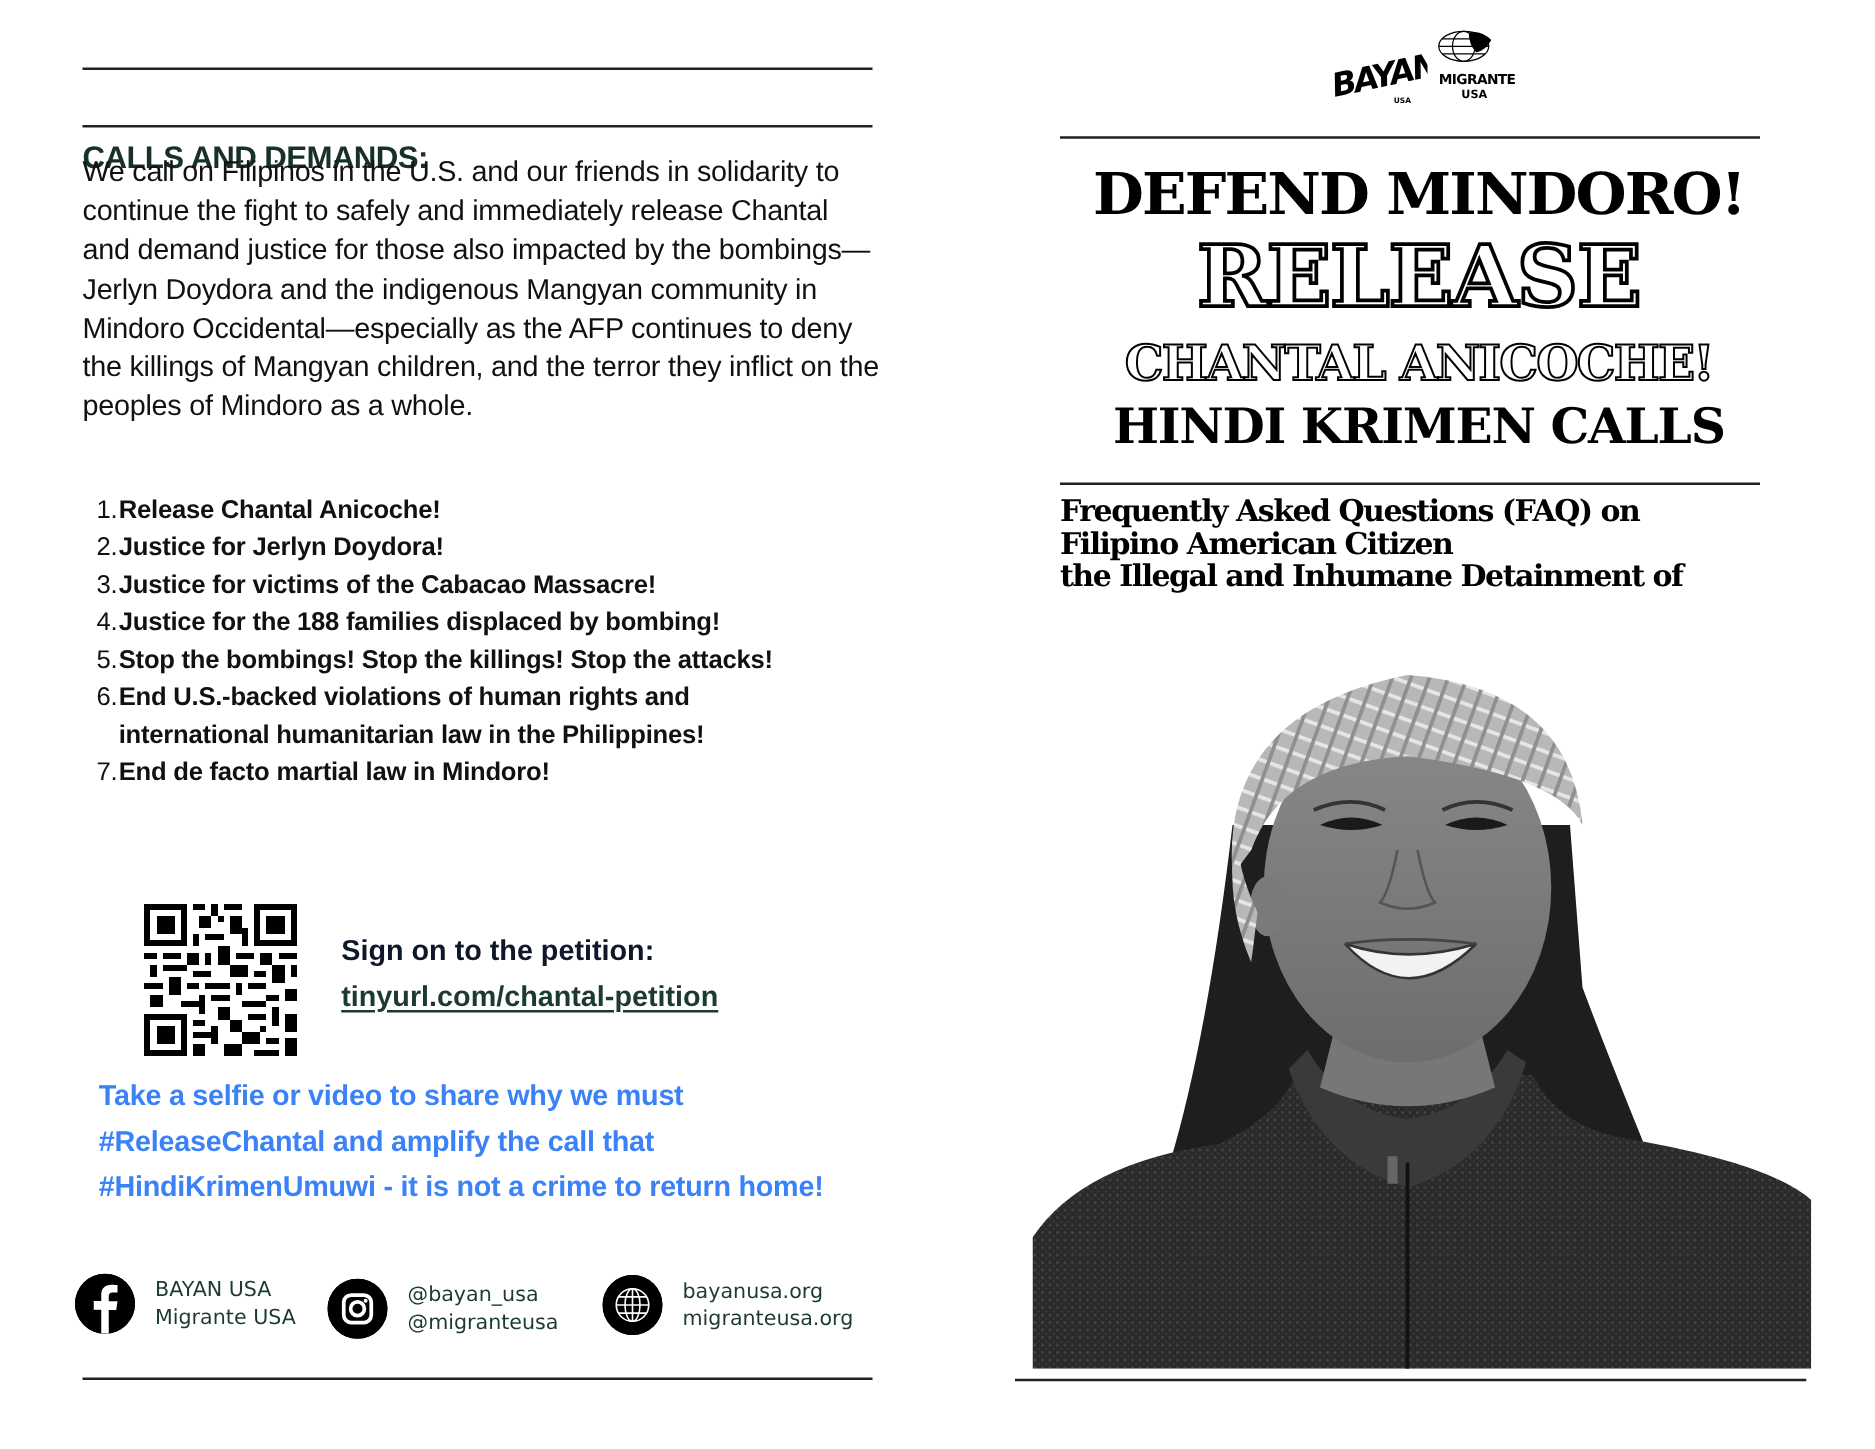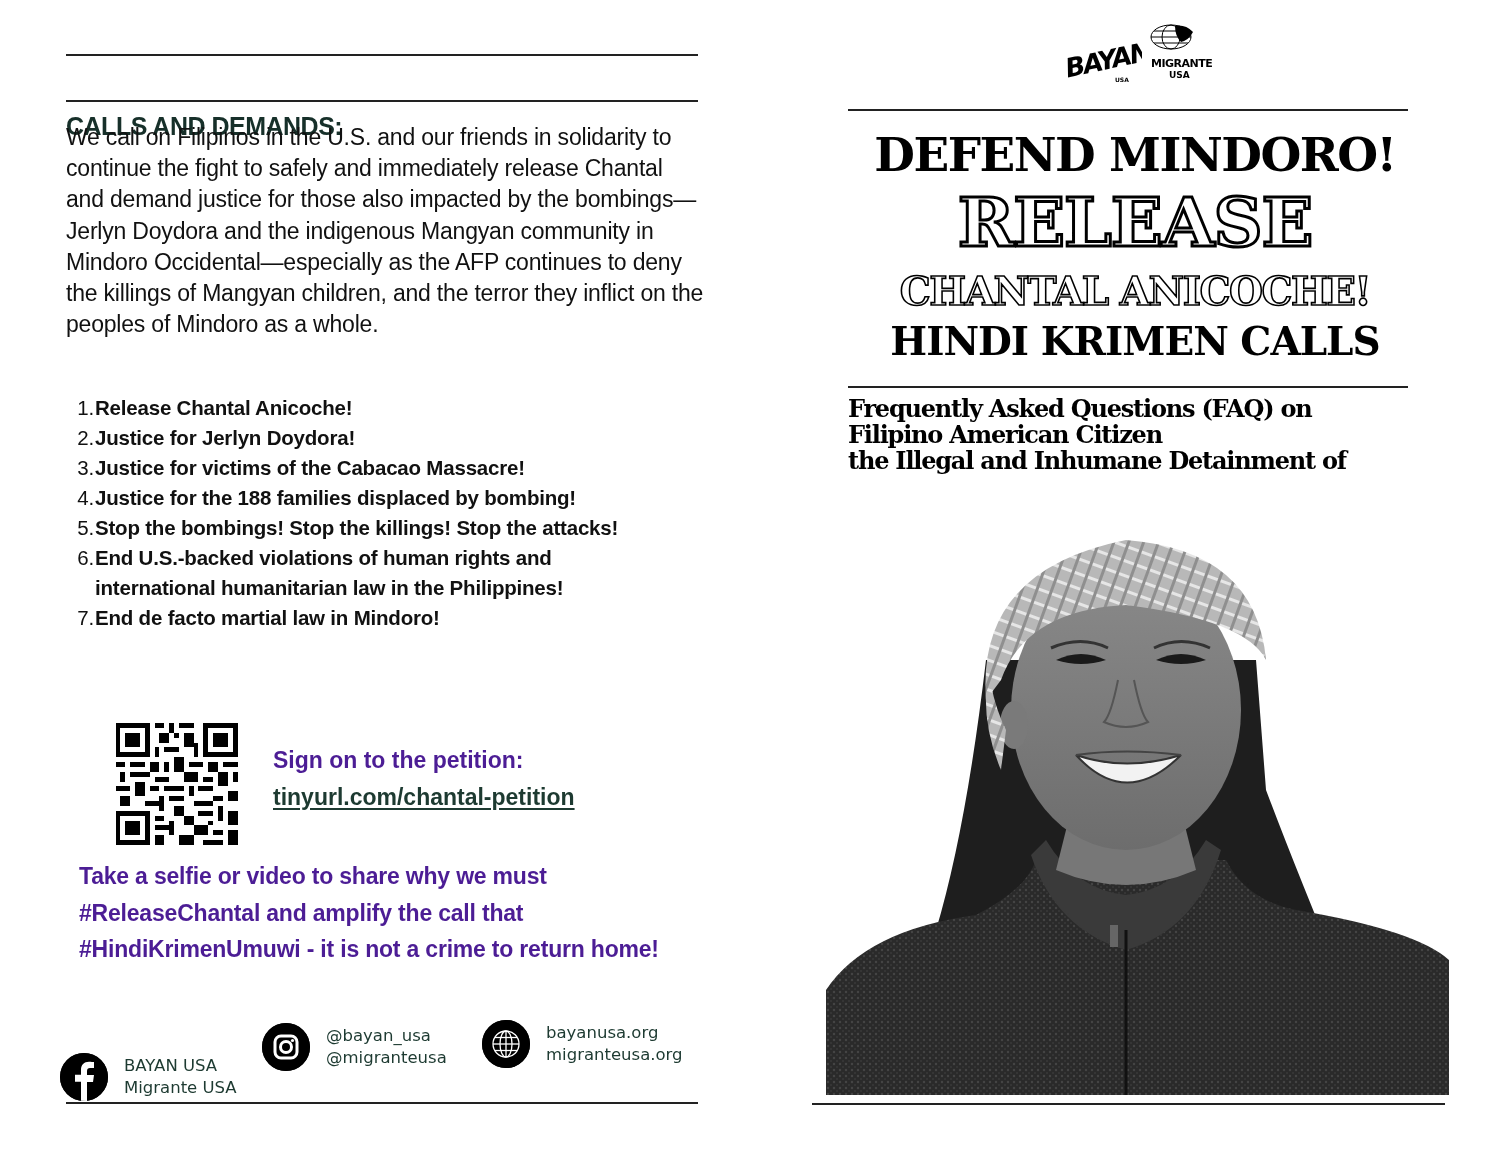--- a/index.html
+++ b/index.html
@@ -11,25 +11,25 @@
   
   .section-title { left: 66px; top: 64px; font-size: 25px; font-weight: 700;
                    color: #17302a; letter-spacing: -0.5px; margin-top: 48px; }
   .intro { left: 66px; top: 122px; width: 640px; font-size: 23px; line-height: 31.2px;
            color: #111; letter-spacing: -0.2px; }
   .demands { left: 66px; top: 393px; width: 640px; margin: 0; padding: 0; list-style: none; }
   .demands li { display: flex; font-size: 20.5px; line-height: 30px; font-weight: 700; color: #111;
                 letter-spacing: -0.2px; }
   .demands .num { width: 28px; flex: 0 0 28px; font-weight: 400; text-align: right; padding-right: 1px; }
   .qr { left: 115px; top: 723px; width: 123px; height: 122px; }
-  .petition-label { left: 273px; top: 747px; font-size: 23px; font-weight: 700; color: #4c1d95; }
+  .petition-label { left: 273px; top: 747px; font-size: 23px; font-weight: 700; color: #0f172a; }
   .petition-link { left: 273px; top: 784px; font-size: 23px; font-weight: 700; color: #1d3a31;
                    text-decoration: underline; text-underline-offset: 3px; }
   .selfie { left: 79px; top: 858px; width: 600px; font-size: 23px; line-height: 36.7px;
-            font-weight: 700; color: #4c1d95; letter-spacing: -0.2px; }
+            font-weight: 700; color: #3b82f6; letter-spacing: -0.2px; }
   .social { top: 1019px; display: flex; align-items: center; }
   .social .circle { width: 48px; height: 48px; border-radius: 50%; background: #000;
                     display: flex; align-items: center; justify-content: center; }
   .social .txt { margin-left: 16px; font-family: "DejaVu Sans", sans-serif; font-size: 16.5px;
                  line-height: 22px; color: #1d3a31; }
 
   
   .logo-bayan { left: 1062px; top: 22px; }
   .logo-migrante { left: 1145px; top: 22px; }
   .headline { left: 845px; width: 580px; text-align: center; font-family: "DejaVu Serif", serif;
@@ -152,21 +152,21 @@
         <rect x="23" y="22" width="2" height="3"></rect>
       <rect x="18" y="24" width="4" height="1"></rect>
     </g>
   </svg>
 </div>
 <div class="abs petition-label">Sign on to the petition:</div>
 <a class="abs petition-link">tinyurl.com/chantal-petition</a>
 
 <div class="abs selfie">Take a selfie or video to share why we must #ReleaseChantal and amplify the call that #HindiKrimenUmuwi - it is not a crime to return home!</div>
 
-<div class="abs social" style="left:60px;margin-top:34px;">
+<div class="abs social" style="left:60px;">
   <div class="circle">
     <svg width="48" height="48" viewBox="0 0 48 48">
       <circle cx="24" cy="24" r="24" fill="#000"></circle>
       <path d="M27 48 V29 h6 l1-7 h-7 v-4 c0-2 1-3 3-3 h4 v-6 c-1 0-3-0.3-5-0.3 c-5 0-8 3-8 8 v5 h-6 v7 h6 v19 z" fill="#fff"></path>
     </svg>
   </div>
   <div class="txt">
     <div>BAYAN USA</div>
     <div>Migrante USA</div>
   </div>

